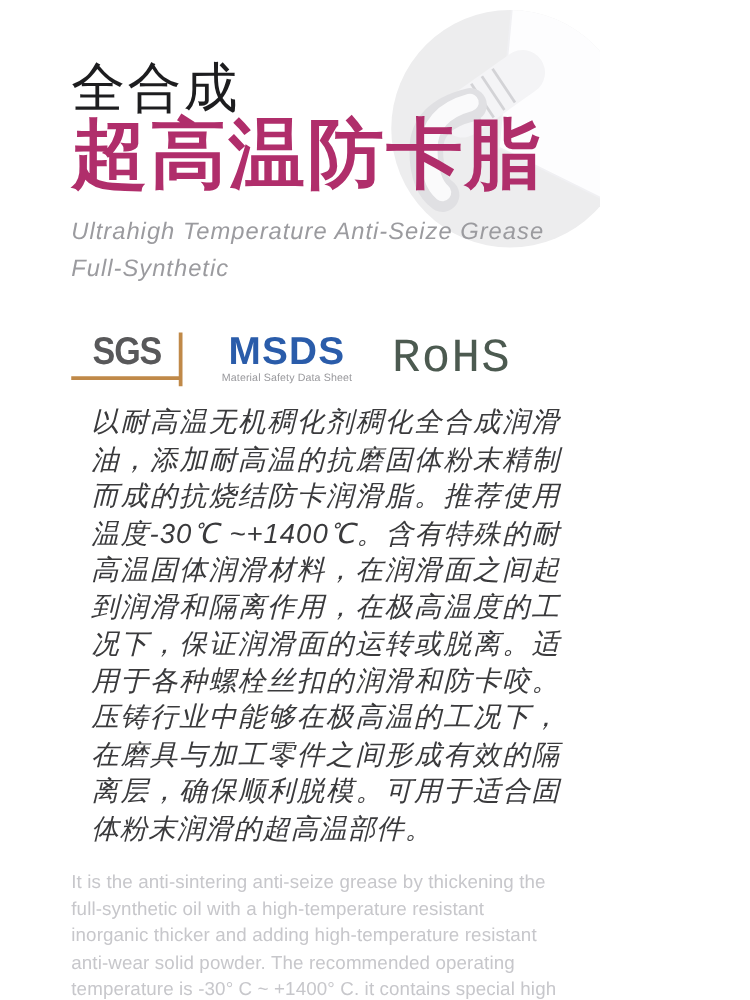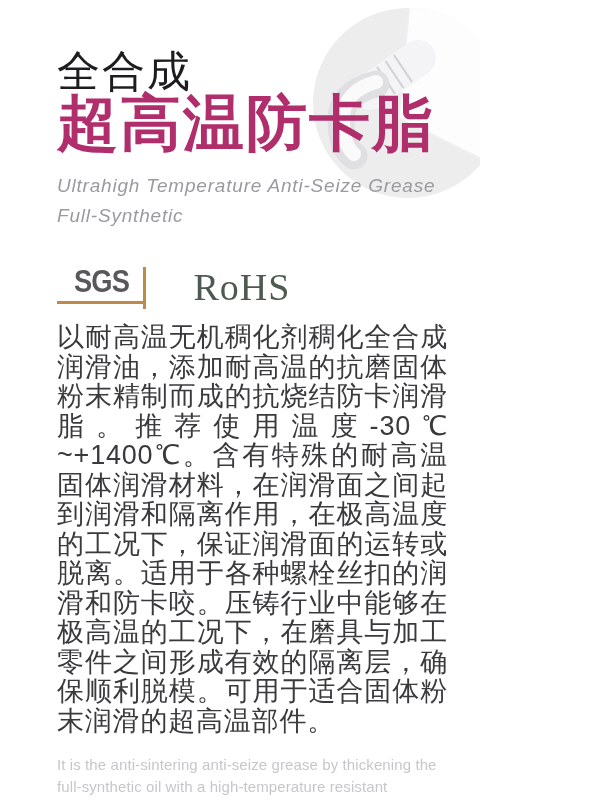--- a/index.html
+++ b/index.html
@@ -43,21 +43,21 @@
     color: var(--subtitle-gray);
     font-size: 19px;
     line-height: 30px;
     letter-spacing: 0.8px;
     width: 430px;
   }
   .logos {
     margin-top: 26px;
     display: flex;
     align-items: flex-end;
-    gap: 48px;
+    gap: 32px;
     height: 52px;
   }
   .logo-sgs {
     position: relative;
     padding: 0 9px 5px 17px;
     border-bottom: 3px solid var(--sgs-orange);
     margin-bottom: 5px;
   }
   .logo-sgs .sgs-text {
     font-size: 31px;
@@ -86,35 +86,36 @@
     letter-spacing: 1px;
   }
   .logo-msds .msds-caption {
     color: #98989c;
     font-size: 8.5px;
     margin-top: 3px;
     letter-spacing: 0.1px;
     white-space: nowrap;
   }
   .logo-rohs {
-    font-family: Liberation Serif, serif;
+    font-family: Liberation Mono, monospace;
     font-size: 38px;
     line-height: 31px;
     color: var(--rohs-green);
     letter-spacing: 1px;
     margin-bottom: 6px;
   }
   .desc-cn {
-    margin: 14px 0 0 0;
-    font-size: 27px;
+    margin: 14px 0 0 16px;
+    font-size: 22px;
     line-height: 29.5px;
     color: var(--body-text);
     letter-spacing: 0.8px;
     text-align: justify;
     text-justify: inter-character;
+    font-style: italic;
   }
   .desc-en {
     margin: 18px 0 0 0;
     font-size: 15px;
     line-height: 21.5px;
     color: var(--light-text);
     letter-spacing: 0.1px;
   }
 </style>
 </head>
@@ -157,20 +158,24 @@
     <div class="subtitle">
       <div>Ultrahigh Temperature Anti-Seize Grease</div>
       <div>Full-Synthetic</div>
     </div>
 
     <div class="logos">
       <div class="logo-sgs">
         <span class="sgs-text">SGS</span>
         <span class="sgs-vline"></span>
       </div>
+      <div class="logo-msds">
+        <div class="msds-text">MSDS</div>
+        <div class="msds-caption">Material Safety Data Sheet</div>
+      </div>
       <div class="logo-rohs">RoHS</div>
     </div>
 
     <p class="desc-cn">以耐高温无机稠化剂稠化全合成润滑油，添加耐高温的抗磨固体粉末精制而成的抗烧结防卡润滑脂。推荐使用温度-30℃ ~+1400℃。含有特殊的耐高温固体润滑材料，在润滑面之间起到润滑和隔离作用，在极高温度的工况下，保证润滑面的运转或脱离。适用于各种螺栓丝扣的润滑和防卡咬。压铸行业中能够在极高温的工况下，在磨具与加工零件之间形成有效的隔离层，确保顺利脱模。可用于适合固体粉末润滑的超高温部件。</p>
 
     <p class="desc-en">It is the anti-sintering anti-seize grease by thickening the full-synthetic oil with a high-temperature resistant inorganic thicker and adding high-temperature resistant anti-wear solid powder. The recommended operating temperature is -30° C ~ +1400° C. it contains special high temperature resistant solid lubricating material, and plays a role in lubrication and isolation between the lubricating surfaces. The operation or disengagement of lubricating surface is ensured under the condition of extremely high temperature. It is suitable for lubrication and anti-seize of various bolt and thread. In die casting industry, an effective isolation layer can be formed between grinding tools and machined parts at very high temperature to ensure smooth demoulding. It can be used for ultra-high temperature parts suitable for solid powder lubrication.</p>
 
   </div>
 </div>
 

